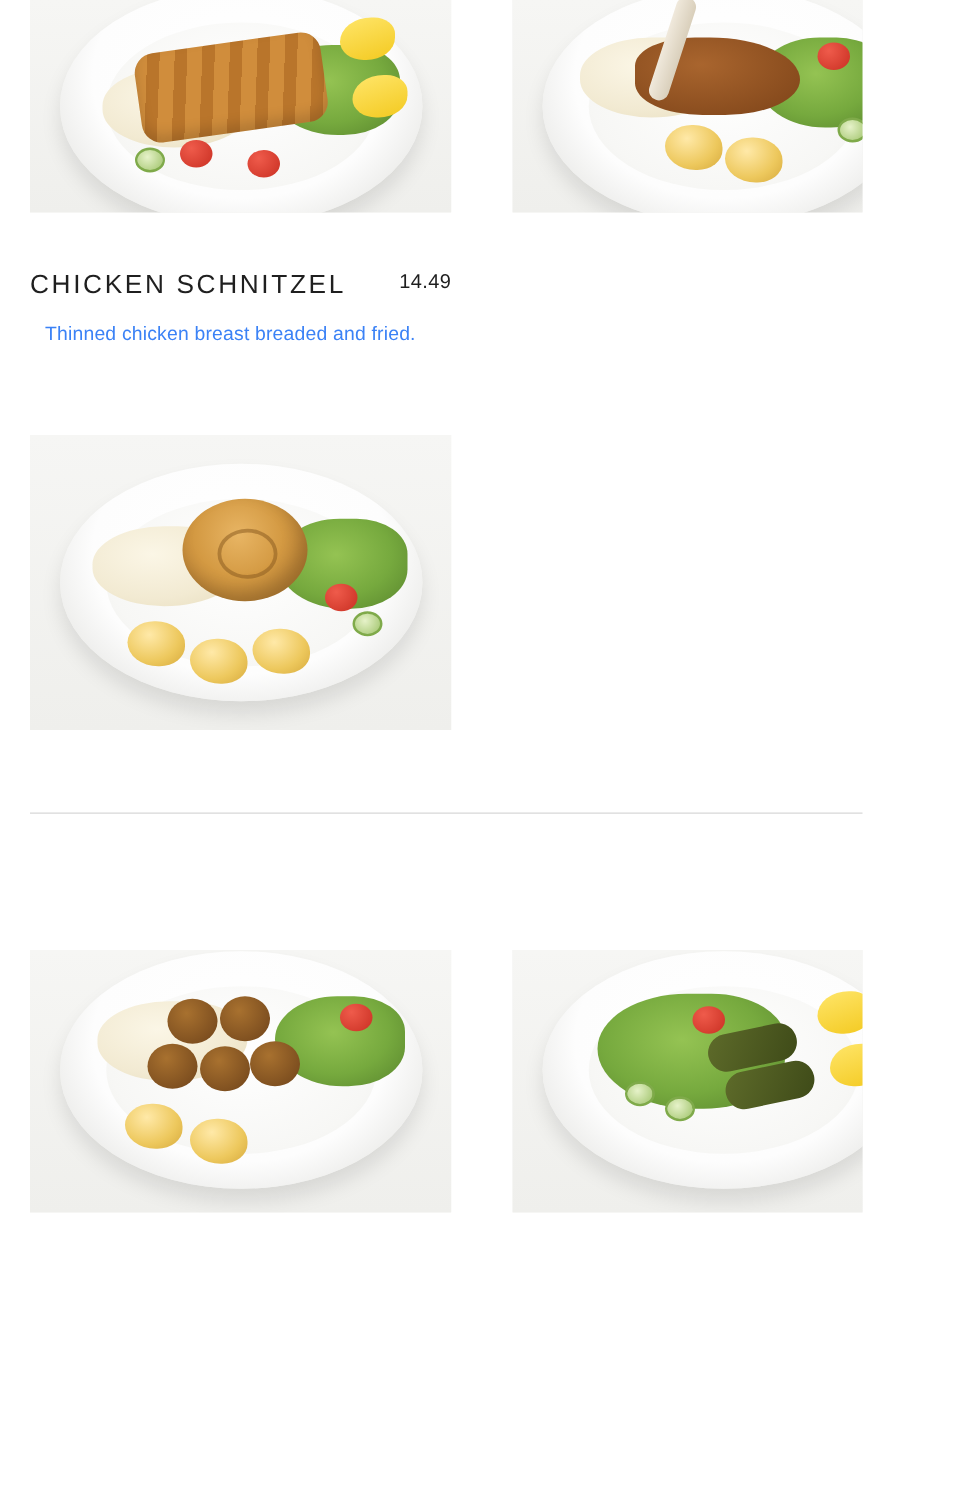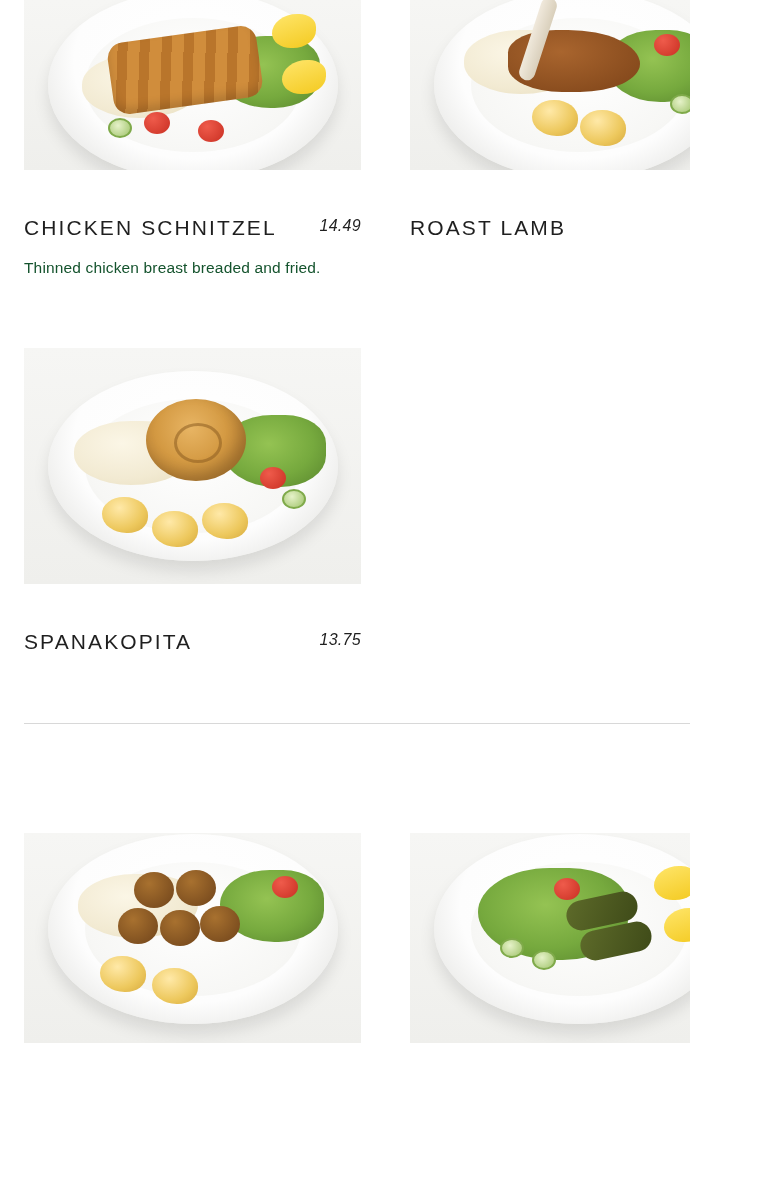--- a/index.html
+++ b/index.html
@@ -165,27 +165,26 @@
     text-transform: uppercase;
     line-height: 1.48;
     margin: 0;
   }
   .item-price {
     font-size: 16px;
     color: #1f1f1f;
     white-space: nowrap;
     padding-top: 5px;
     letter-spacing: .3px;
-    font-style: italic;
   }
   .item-desc {
-    margin: 11px 0 0 0;
+    margin: 11px 0 0 12px;
     font-size: 15.5px;
     line-height: 1.78;
-    color: #14532d;
+    color: #3b82f6;
     letter-spacing: .15px;
   }
   .spacer-lg { height: 66px; }
   .divider {
     border: 0;
     border-top: 1px solid #d8d8d8;
     margin: 0;
   }
   .gap-after-divider { height: 109px; }
 </style>
@@ -229,24 +228,20 @@
               <div class="food greens" style="right:14px; top:40px;"></div>
               <div class="food shank" style="left:74px; top:40px;"></div>
               <div class="food bone" style="left:96px; top:6px;"></div>
               <div class="food potato" style="left:98px; top:110px;"></div>
               <div class="food potato" style="left:146px; top:120px;"></div>
               <div class="food tomato" style="right:44px; top:44px;"></div>
               <div class="food cuke" style="right:30px; top:104px;"></div>
             </div>
           </div>
         </div>
-        <div class="item-title-row">
-          <h3 class="item-title">ROAST LAMB</h3>
-          <span class="item-price">17.99</span>
-        </div>
       </div>
 
     </div>
 
     <div class="spacer-lg"></div>
 
     <div class="row">
 
       <div class="item">
         <div class="item-photo">
@@ -256,24 +251,20 @@
               <div class="food rice" style="left:26px; top:50px;"></div>
               <div class="food greens" style="right:12px; top:44px;"></div>
               <div class="food pie"></div>
               <div class="food potato" style="left:54px; top:126px;"></div>
               <div class="food potato" style="left:104px; top:140px;"></div>
               <div class="food potato" style="left:154px; top:132px;"></div>
               <div class="food tomato" style="right:52px; top:96px;"></div>
               <div class="food cuke" style="right:32px; top:118px;"></div>
             </div>
           </div>
-        </div>
-        <div class="item-title-row">
-          <h3 class="item-title">SPANAKOPITA</h3>
-          <span class="item-price">13.75</span>
         </div>
       </div>
 
       <div class="item"></div>
 
     </div>
 
     <div class="spacer-lg"></div>
 
     <hr class="divider">

